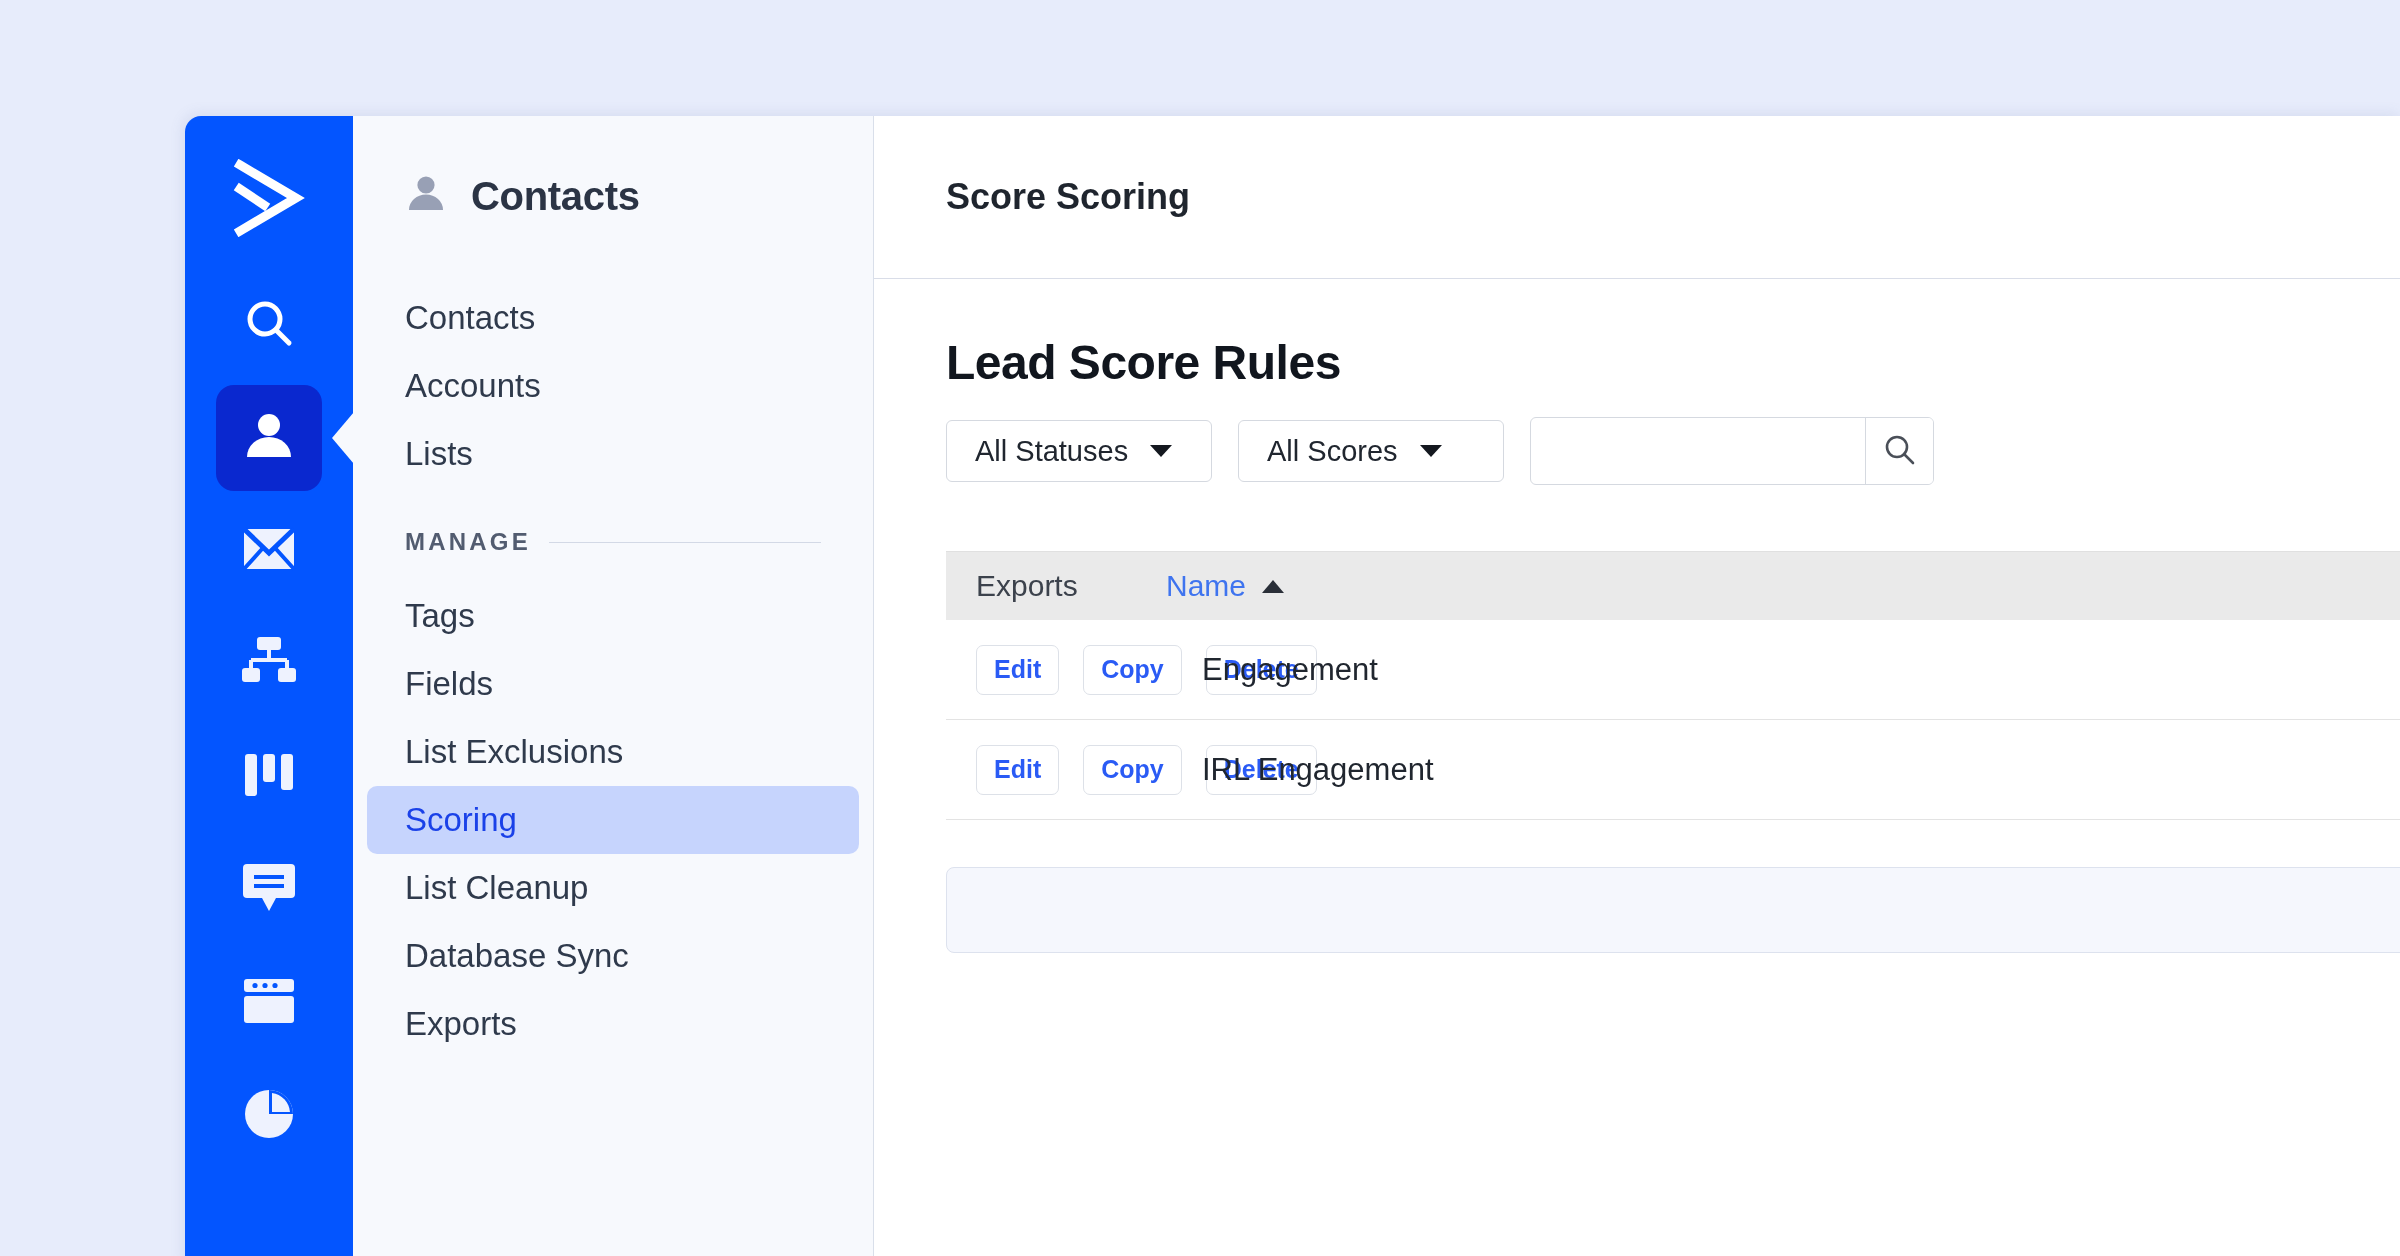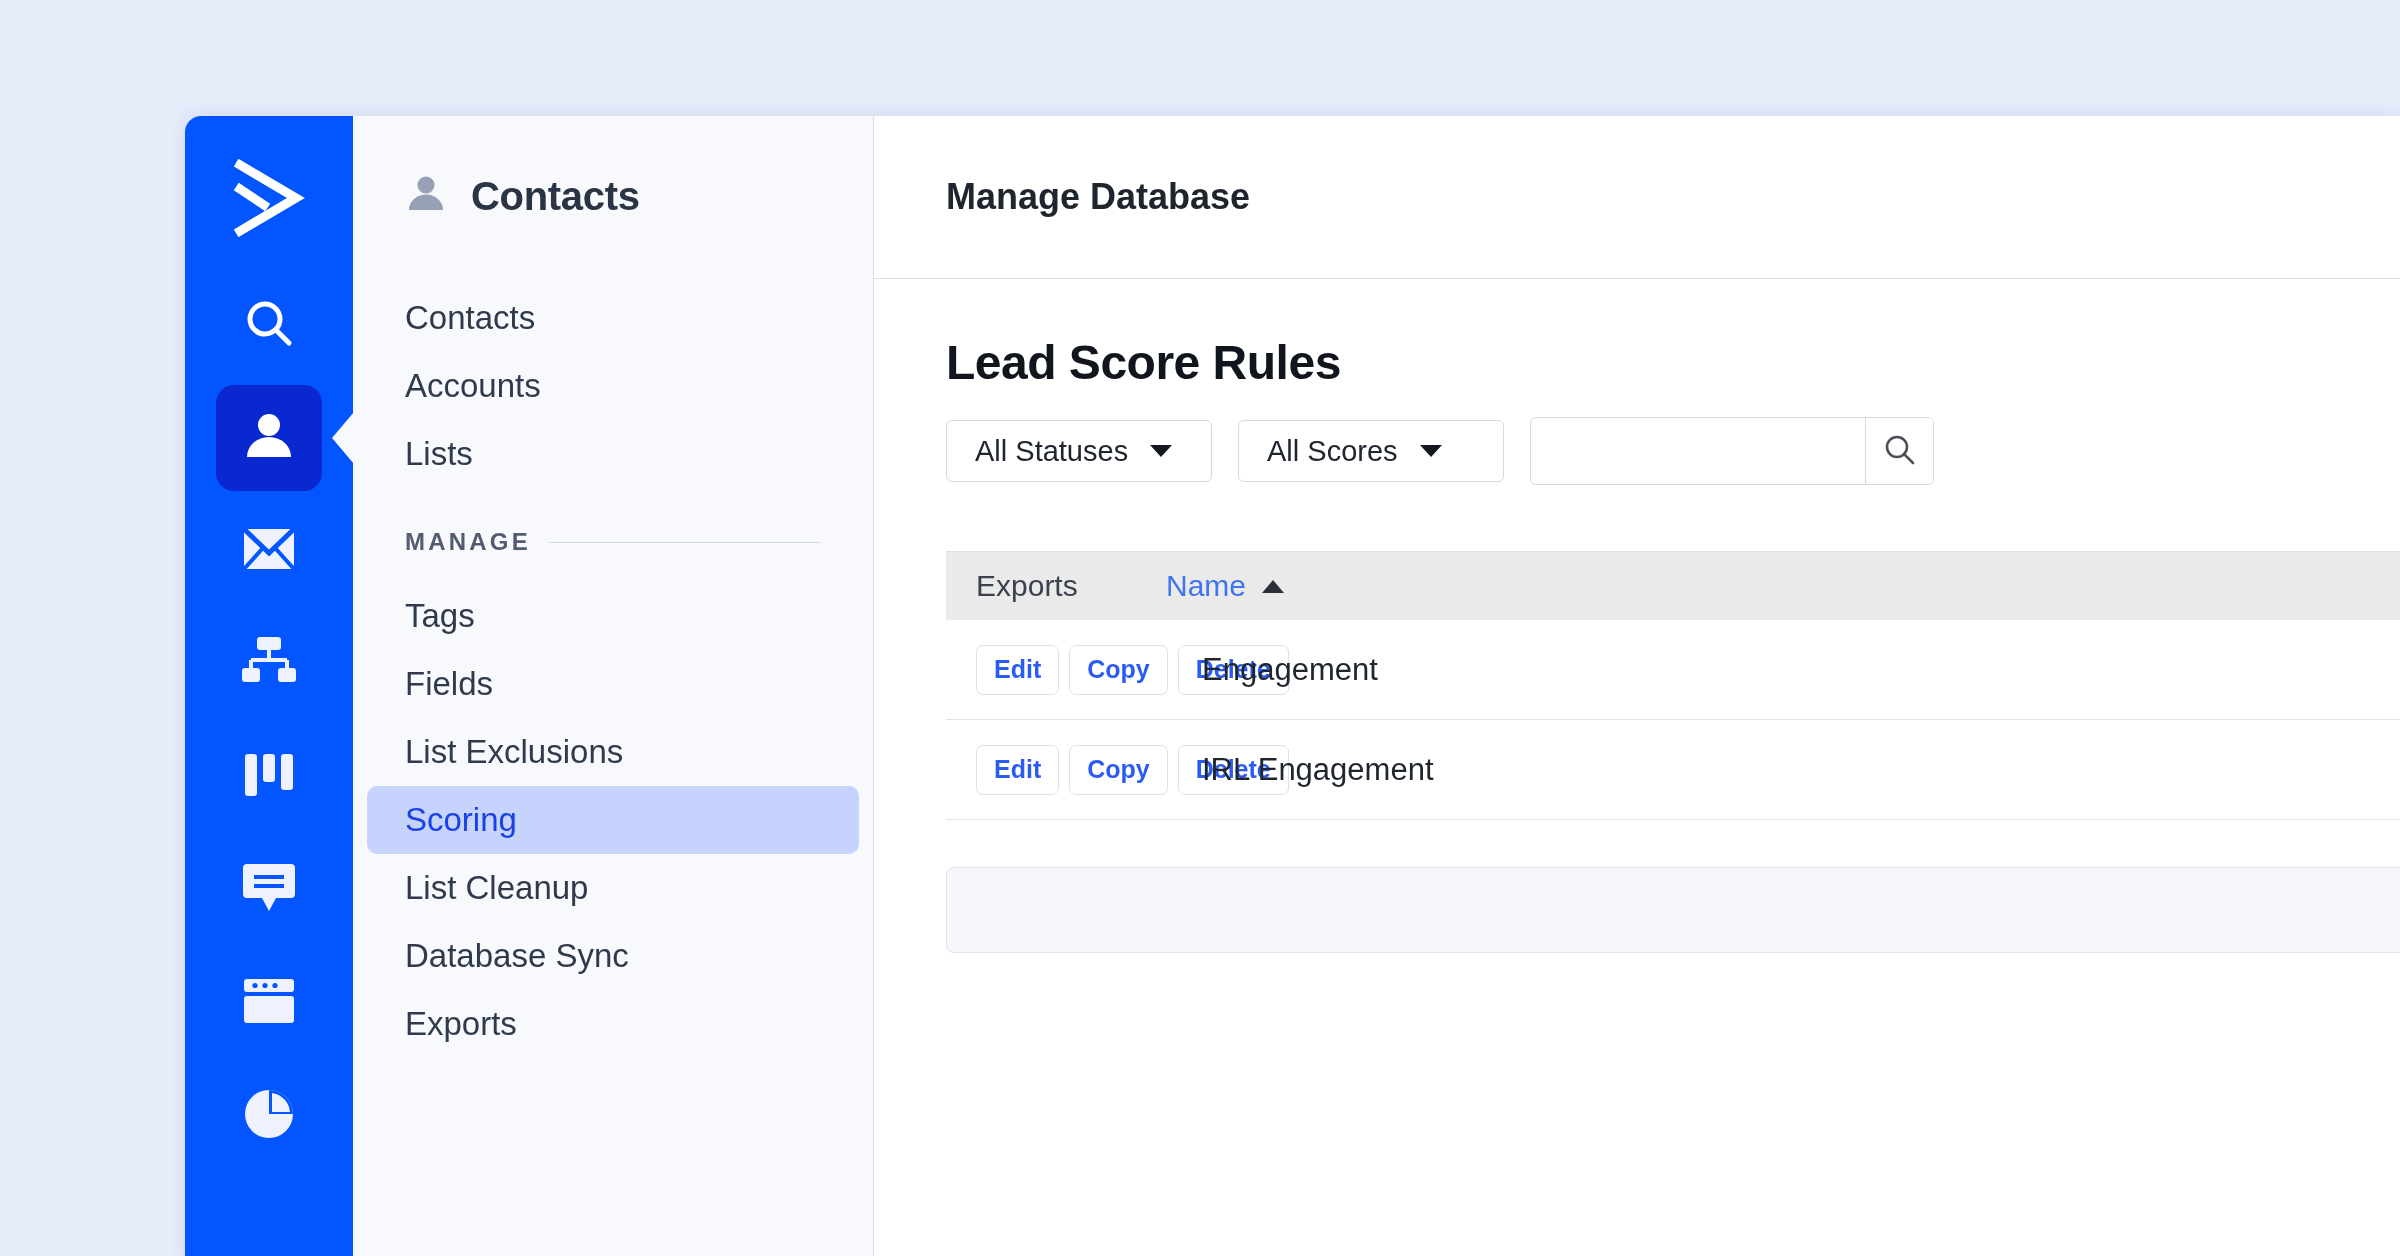--- a/index.html
+++ b/index.html
@@ -207,21 +207,21 @@
     border-left: 11px solid transparent;
     border-right: 11px solid transparent;
     border-bottom: 13px solid #2a2f38;
   }
   .table-row {
     display: flex; align-items: center;
     height: 100px;
     border-bottom: 1px solid #e3e3e3;
     padding-left: 30px;
   }
-  .row-actions { width: 220px; display: flex; gap: 10px; }
+  .row-actions { width: 220px; display: flex; gap: 24px; }
   .act-btn {
     height: 50px;
     padding: 0 17px;
     border: 1px solid #dde1e8;
     border-radius: 7px;
     background: #fff;
     color: #2a5bf5;
     font-size: 25px;
     font-weight: 700;
     font-family: "Liberation Sans", sans-serif;
@@ -388,21 +388,21 @@
       <div class="nav-link active">Scoring</div>
       <div class="nav-link">List Cleanup</div>
       <div class="nav-link">Database Sync</div>
       <div class="nav-link">Exports</div>
     </div>
   </div>
 
   <div class="main">
 
     <div class="main-header">
-      <span class="main-header-title">Manage Database</span>
+      <span class="main-header-title">Score Scoring</span>
     </div>
 
     <div class="main-body">
 
       <div class="page-title">Lead Score Rules</div>
 
       <div class="filters">
 
         <div class="select-box">
           <span class="select-label">All Statuses</span>

